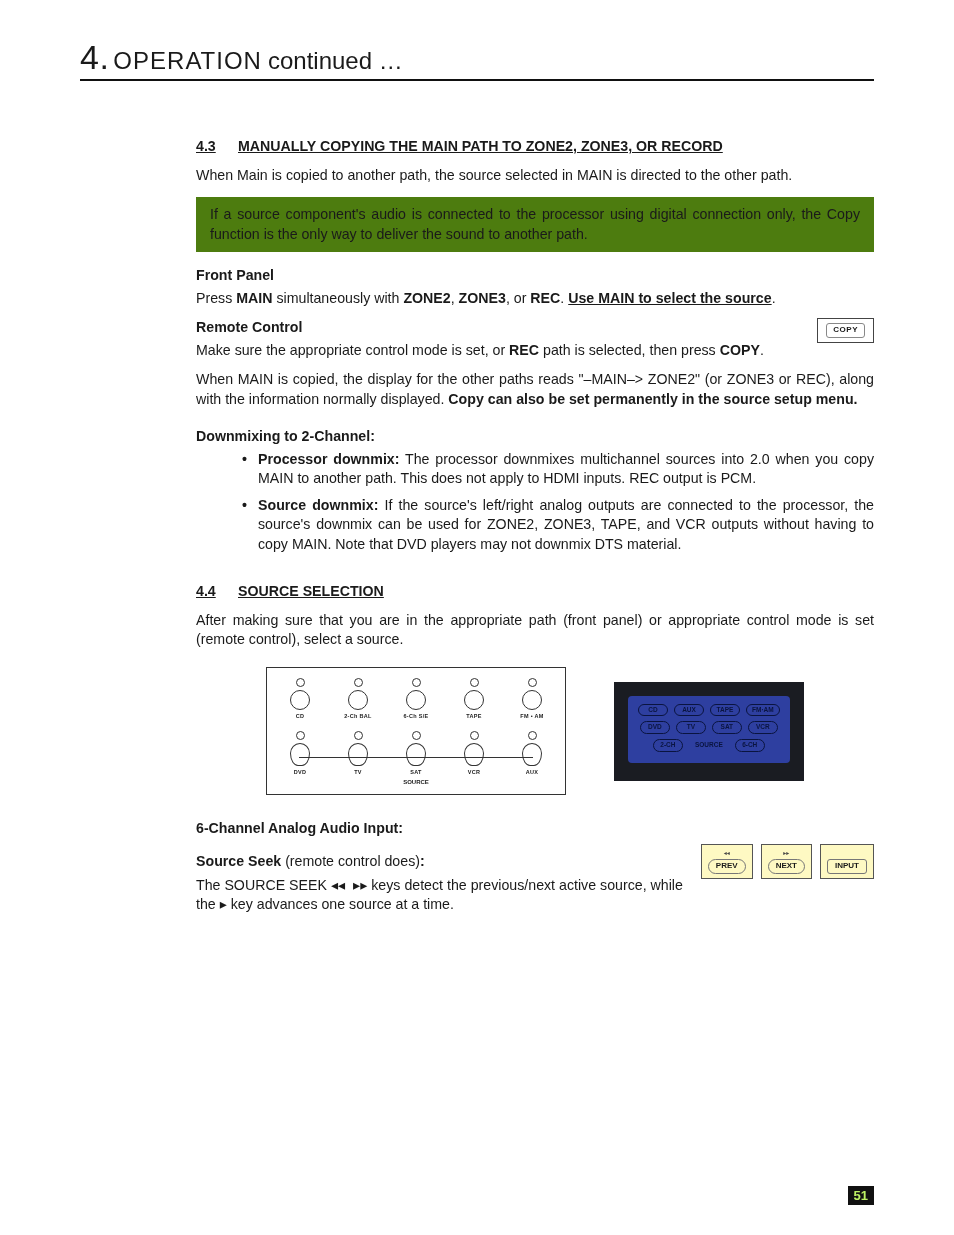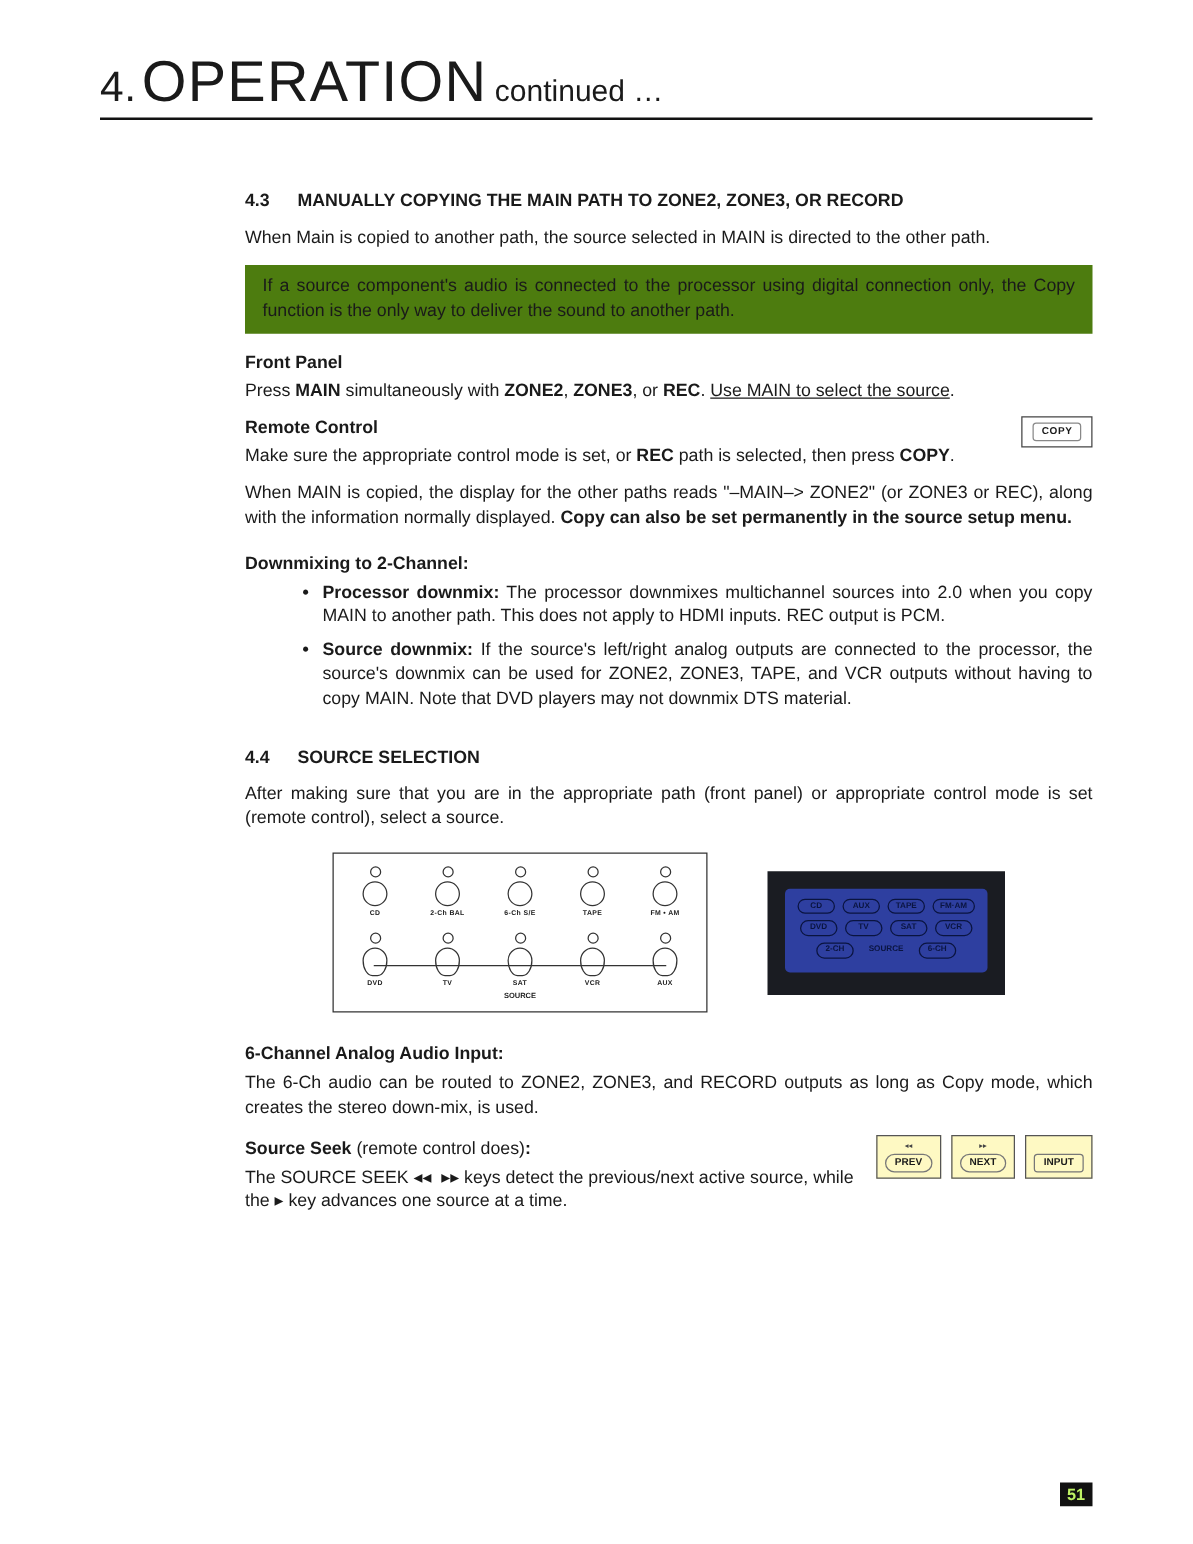--- a/index.html
+++ b/index.html
@@ -24,21 +24,21 @@
     margin-bottom: 56px;
   }
   .header-number {
     font-size: 34px;
     font-family: "Helvetica Neue Condensed", "Arial Narrow", Arial, sans-serif;
     font-weight: 400;
     letter-spacing: 0.5px;
     font-stretch: condensed;
   }
   .header-title {
-    font-size: 46px;
+    font-size: 24px;
     font-family: "Helvetica Neue Condensed", "Arial Narrow", Arial, sans-serif;
     font-weight: 400;
     letter-spacing: 1px;
     margin-left: 4px;
     font-stretch: condensed;
   }
   .header-cont {
     font-size: 24px;
     font-family: "Helvetica Neue Condensed", "Arial Narrow", Arial, sans-serif;
     margin-left: 6px;
@@ -46,32 +46,33 @@
   }
   .content {
     margin-left: 116px;
     font-size: 14.2px;
     line-height: 1.35;
   }
   .sec-head {
     display: flex;
     font-weight: 700;
     margin-bottom: 10px;
+    text-decoration: underline;
   }
   .sec-num { width: 42px; }
   .shaded {
     background: #4d7c0f;
     padding: 8px 14px;
     margin: 12px 0 14px 0;
     text-align: justify;
   }
   p { margin: 0 0 10px 0; text-align: justify; }
   .tight { margin-bottom: 4px; }
   .bold { font-weight: 700; }
-  .uline { text-decoration: underline; }
+  .uline { text-decoration: underline; font-weight: bold; }
   ul.bullets {
     list-style: none;
     padding: 0;
     margin: 4px 0 20px 42px;
   }
   ul.bullets li {
     position: relative;
     padding-left: 20px;
     margin-bottom: 8px;
     text-align: justify;
@@ -354,21 +355,20 @@
             <div class="rm-btn">2-CH</div>
             <div class="rm-src-lbl">SOURCE</div>
             <div class="rm-btn">6-CH</div>
           </div>
         </div>
       </div>
 
     </div>
 
     <p class="tight bold">6-Channel Analog Audio Input:</p>
-    <p>The 6-Ch audio can be routed to ZONE2, ZONE3, and RECORD outputs as long as Copy mode, which creates the stereo down-mix, is used.</p>
 
     <div class="seek-btns">
       <div class="seek-box">
         <div class="seek-top">◂◂</div>
         <div class="seek-pill">PREV</div>
       </div>
       <div class="seek-box">
         <div class="seek-top">▸▸</div>
         <div class="seek-pill">NEXT</div>
       </div>

